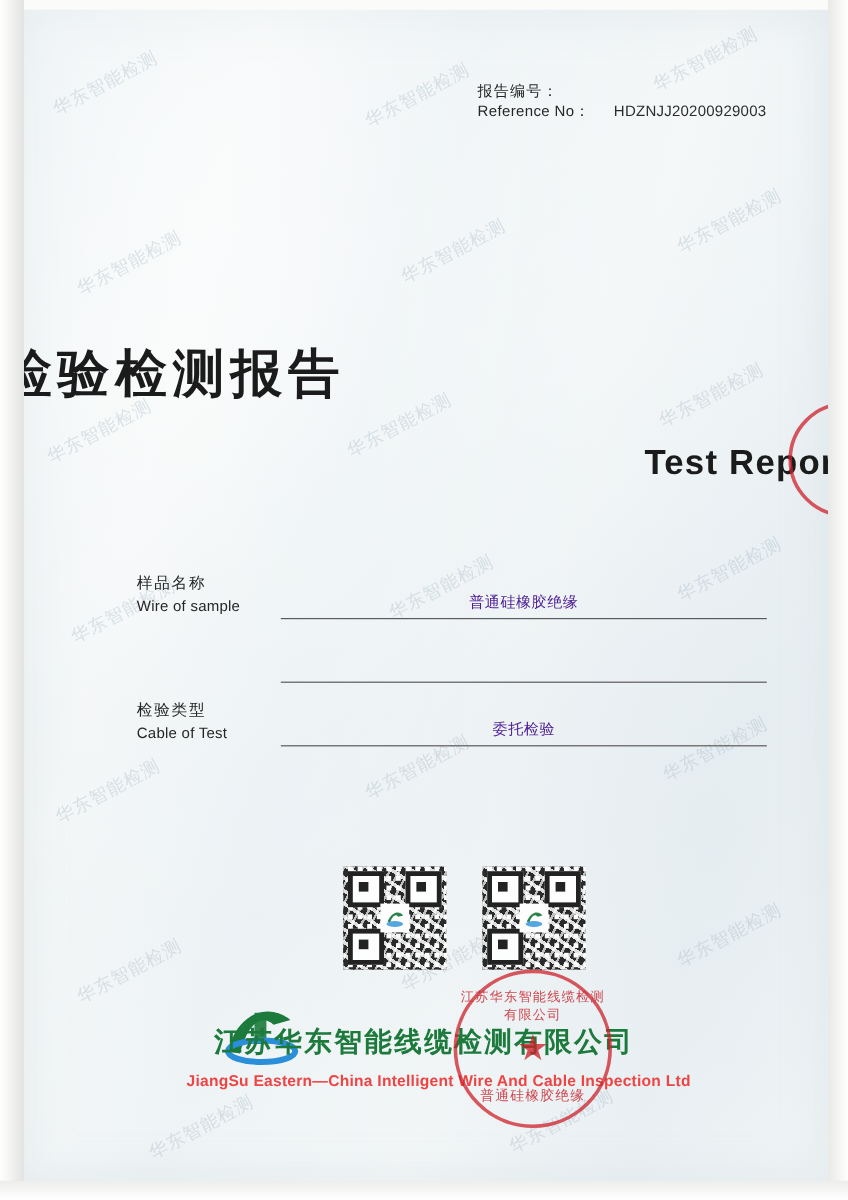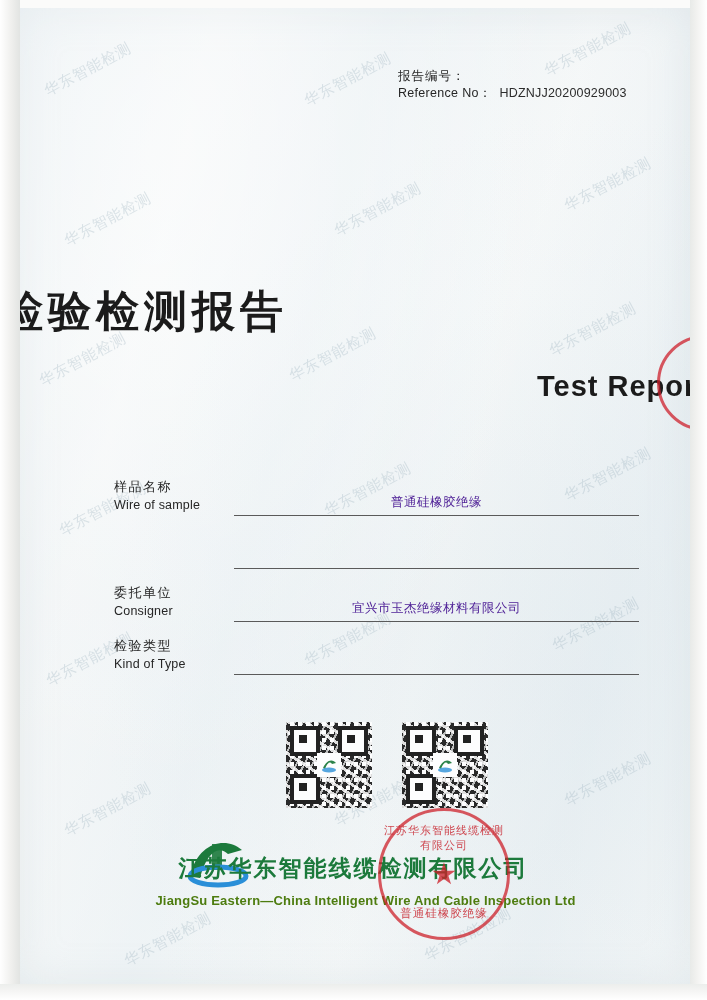--- a/index.html
+++ b/index.html
@@ -86,21 +86,21 @@
   .ref-cn {
     font-family: "DejaVu Sans", sans-serif;
     font-size: 12.5px;
     letter-spacing: 1px;
     margin-bottom: 0;
     color: #262626;
   }
   .ref-en-row {
     display: flex;
     align-items: baseline;
-    gap: 8px;
+    gap: 20px;
   }
   .ref-en-label {
     font-size: 12.5px;
     color: #262626;
     letter-spacing: 0.3px;
   }
   .ref-en-value {
     font-size: 12.5px;
     color: #2c2c2c;
     letter-spacing: 0.2px;
@@ -237,21 +237,21 @@
     color: #1c7a3c;
   }
   .company-en {
     position: absolute;
     left: 0; right: 0;
     top: 893px;
     text-align: center;
     font-size: 13px;
     font-weight: bold;
     letter-spacing: 0.2px;
-    color: #4d7c0f;
+    color: #ef4444;
     padding-left: 24px;
   }
   .logo-mark {
     position: absolute;
     left: 182px;
     top: 832px;
     width: 72px;
     height: 56px;
   }
 
@@ -356,34 +356,27 @@
         <div class="label-en">Wire of sample</div>
       </div>
       <div class="field-value">普通硅橡胶绝缘</div>
       <div class="field-line"></div>
     </div>
 
     <div class="field-row">
       <div class="field-line"></div>
     </div>
 
-    <div class="field-row">
-      <div class="field-labels">
-        <div class="label-cn">委托单位</div>
-        <div class="label-en">Consigner</div>
-      </div>
-      <div class="field-value">宜兴市玉杰绝缘材料有限公司</div>
-      <div class="field-line"></div>
-    </div>
 
     <div class="field-row">
       <div class="field-labels">
         <div class="label-cn">检验类型</div>
-        <div class="label-en">Kind of Type</div>
+        <div class="label-en">Cable of Test</div>
       </div>
+      <div class="field-value">委托检验</div>
       <div class="field-line"></div>
     </div>
 
   </div>
 
   <div class="qr" style="left:286px; top:722px;">
     <div class="qr-mask"></div>
     <div class="qr-eye tl"></div>
     <div class="qr-eye tr"></div>
     <div class="qr-eye bl"></div>

